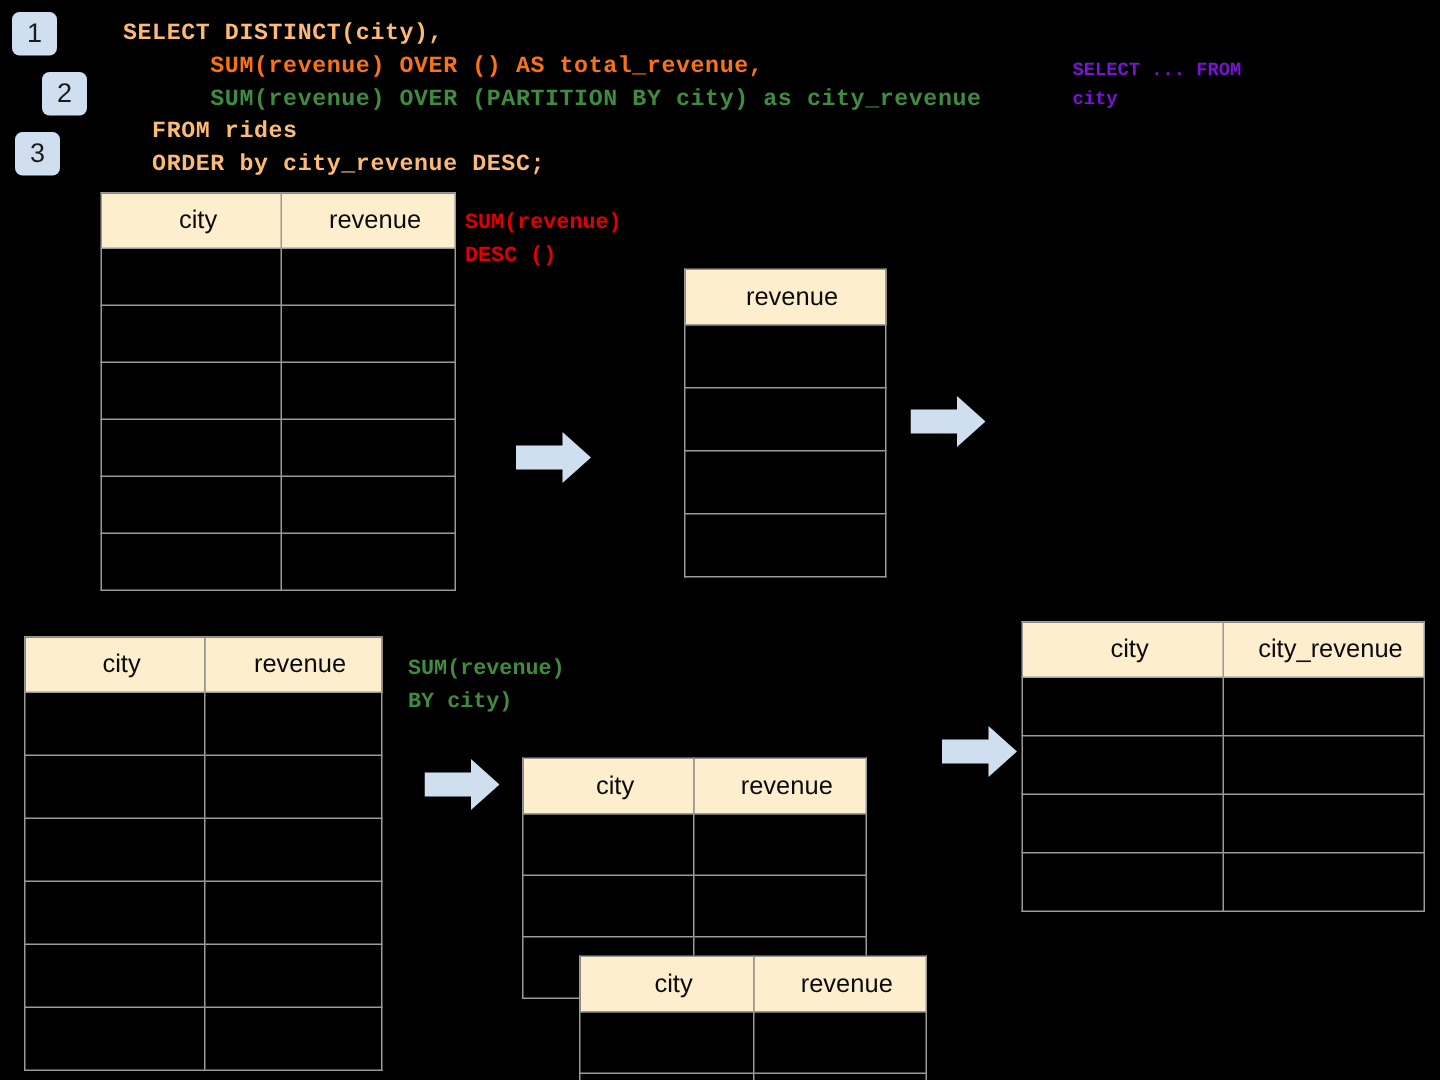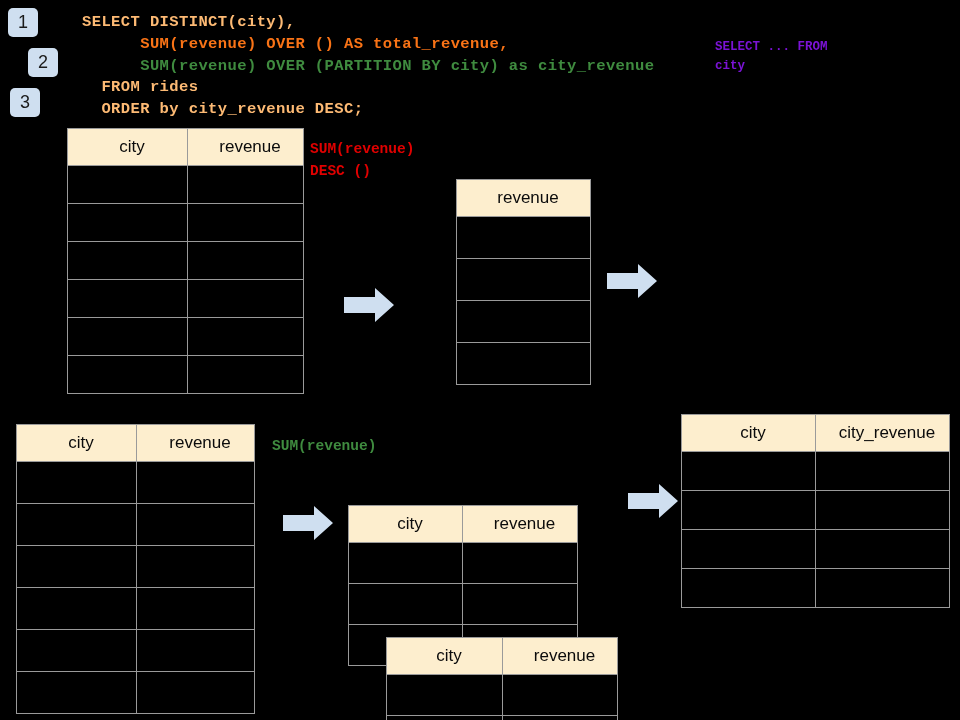--- a/index.html
+++ b/index.html
@@ -113,21 +113,21 @@
       <div class="badge" style="left: 28px; top: 48px;">2</div>
       <div class="badge" style="left: 10px; top: 88px;">3</div>
     </div>
 
   <div class="code" id="query-block" style="left:82px; top:12px;"><div class="code-line c-purple">SELECT DISTINCT(city),</div><div class="code-line c-red">      SUM(revenue) OVER () AS total_revenue,</div><div class="code-line c-green">      SUM(revenue) OVER (PARTITION BY city) as city_revenue</div><div class="code-line c-purple">  FROM rides</div><div class="code-line c-purple">  ORDER by city_revenue DESC;</div></div>
 
   <div class="side-code" id="side-note" style="left:715px; top:38px;"><div>SELECT ... FROM</div><div>city</div></div>
 
   <div id="annotations">
       <div class="annot red" style="left: 310px; top: 138px;"><div>SUM(revenue)</div><div>DESC ()</div></div>
-      <div class="annot green" style="left: 272px; top: 435px;"><div>SUM(revenue)</div></div>
+      <div class="annot green" style="left: 272px; top: 435px;"><div>SUM(revenue)</div><div>BY city)</div></div>
     </div>
 
   <div id="tables">
       <table class="tbl" style="left: 67px; top: 128px;">
         <colgroup>
           <col style="width: 120px;">
           <col style="width: 116px;">
         </colgroup>
         <thead>
           <tr>

